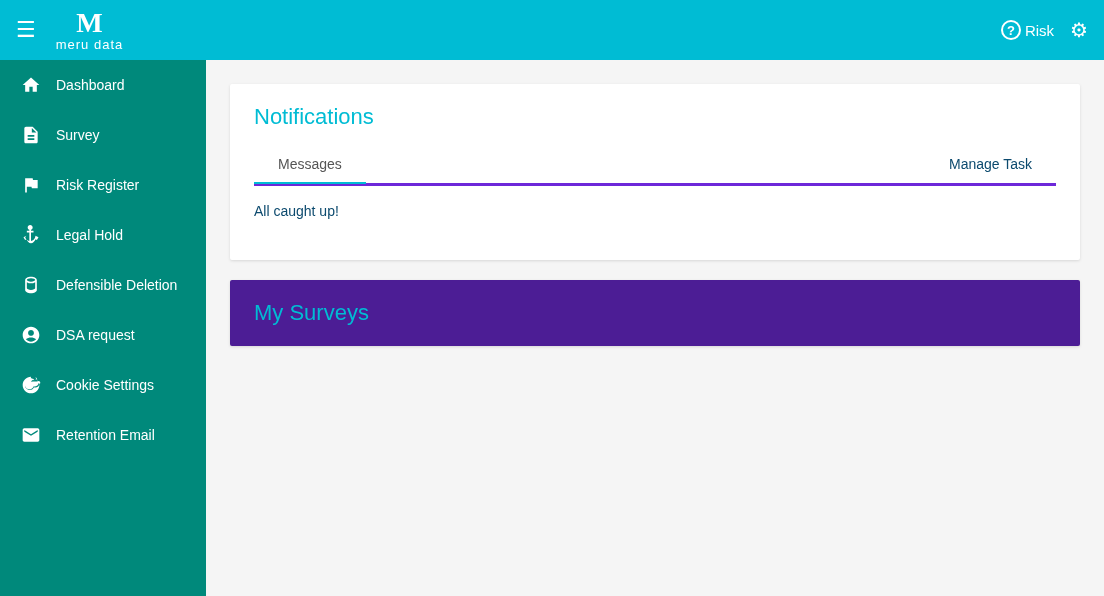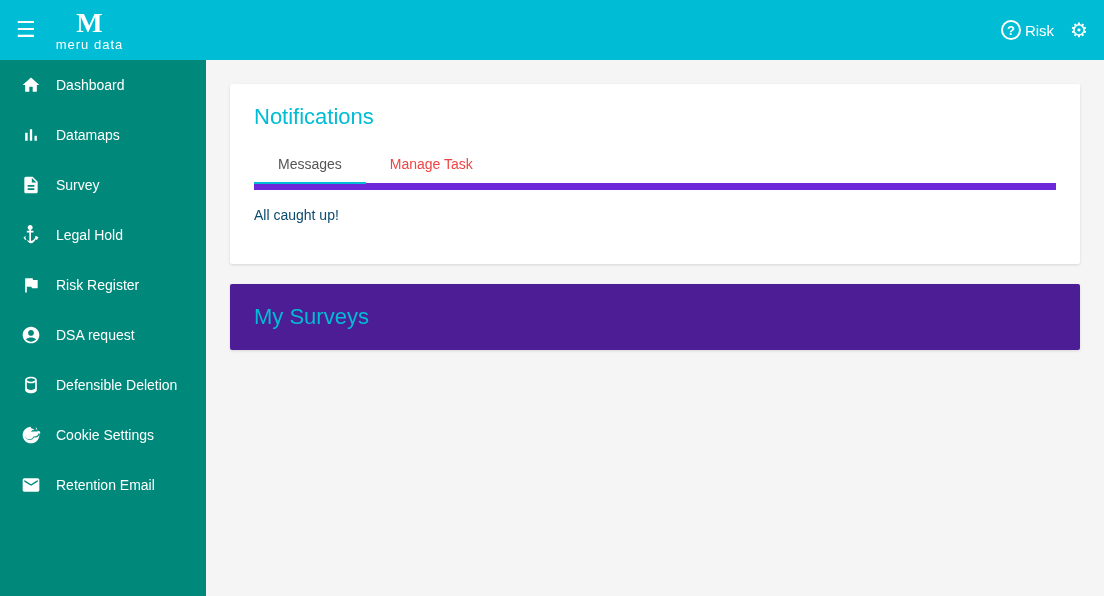--- a/index.html
+++ b/index.html
@@ -135,26 +135,27 @@
     .panel-title {
       font-size: 22px;
       color: #00bcd4;
       font-weight: 400;
       margin-bottom: 16px;
     }
 
     
     .tabs {
       display: flex;
-      border-bottom: 7px solid #6d28d9;
+      border-bottom: 3px solid #6d28d9;
+      justify-content: space-between;
     }
     .tab {
       padding: 10px 24px;
       font-size: 14px;
-      color: #ef4444;
+      color: #0c4a6e;
       cursor: pointer;
       border-bottom: 2px solid transparent;
       margin-bottom: -1px;
     }
     .tab.active {
       color: #555;
       border-bottom: 2px solid #00bcd4;
     }
 
     
@@ -212,73 +213,65 @@
 
     <div class="sidebar-item">
       <span class="sidebar-icon">
         <svg class="icon-svg" viewBox="0 0 24 24">
             <path d="M10 20v-6h4v6h5v-8h3L12 3 2 12h3v8z"></path>
           </svg>
       </span>
       <span class="sidebar-label">Dashboard</span>
     </div>
 
-    <div class="sidebar-item">
-      <span class="sidebar-icon">
-        <svg class="icon-svg" viewBox="0 0 24 24">
-            <path d="M5 9.2h3V19H5zM10.6 5h2.8v14h-2.8zm5.6 8H19v6h-2.8z"></path>
-          </svg>
-      </span>
-      <span class="sidebar-label">Datamaps</span>
-    </div>
 
 
     <div class="sidebar-item">
       <span class="sidebar-icon">
         <svg class="icon-svg" viewBox="0 0 24 24">
             <path d="M14 2H6c-1.1 0-2 .9-2 2v16c0 1.1.9 2 2 2h12c1.1 0 2-.9 2-2V8l-6-6zm2 16H8v-2h8v2zm0-4H8v-2h8v2zm-3-5V3.5L18.5 9H13z"></path>
           </svg>
       </span>
       <span class="sidebar-label">Survey</span>
     </div>
 
     <div class="sidebar-item">
       <span class="sidebar-icon">
         <svg class="icon-svg" viewBox="0 0 24 24">
+            <path d="M14.4 6L14 4H5v17h2v-7h5.6l.4 2h7V6z"></path>
+          </svg>
+      </span>
+      <span class="sidebar-label">Risk Register</span>
+    </div>
+
+    <div class="sidebar-item">
+      <span class="sidebar-icon">
+        <svg class="icon-svg" viewBox="0 0 24 24">
             <path d="M17 14.83C16.42 17.18 14.4 18.96 12 19.17V9h3V7h-3V5.73C13.16 5.38 14 4.3 14 3c0-1.66-1.34-3-3-3S8 1.34 8 3c0 1.3.84 2.38 2 2.73V7H7v2h3v10.17c-2.4-.21-4.42-1.99-5-4.34L6.58 13 3 14.76 4.93 18l1.56-1.04C7.62 19.83 9.65 21.5 12 21.83c2.35-.33 4.38-2 5.51-4.87L19.07 18l1.93-3.24L17.42 13z"></path>
           </svg>
       </span>
       <span class="sidebar-label">Legal Hold</span>
     </div>
 
     <div class="sidebar-item">
       <span class="sidebar-icon">
         <svg class="icon-svg" viewBox="0 0 24 24">
-            <path d="M14.4 6L14 4H5v17h2v-7h5.6l.4 2h7V6z"></path>
-          </svg>
-      </span>
-      <span class="sidebar-label">Risk Register</span>
+            <path d="M12 2C8.13 2 5 3.79 5 6v12c0 2.21 3.13 4 7 4s7-1.79 7-4V6c0-2.21-3.13-4-7-4zm5 14c0 .89-2.24 2-5 2s-5-1.11-5-2V8.55C8.49 9.44 10.16 10 12 10s3.51-.56 5-1.45V16zm0-10c0 .89-2.24 2-5 2s-5-1.11-5-2 2.24-2 5-2 5 1.11 5 2z"></path>
+          </svg>
+      </span>
+      <span class="sidebar-label">Defensible Deletion</span>
     </div>
 
     <div class="sidebar-item">
       <span class="sidebar-icon">
         <svg class="icon-svg" viewBox="0 0 24 24">
             <path d="M12 2C6.48 2 2 6.48 2 12s4.48 10 10 10 10-4.48 10-10S17.52 2 12 2zm0 4c1.93 0 3.5 1.57 3.5 3.5S13.93 13 12 13s-3.5-1.57-3.5-3.5S10.07 6 12 6zm0 14c-2.03 0-4.43-.82-6.14-2.88C7.55 15.8 9.68 15 12 15s4.45.8 6.14 2.12C16.43 19.18 14.03 20 12 20z"></path>
           </svg>
       </span>
       <span class="sidebar-label">DSA request</span>
-    </div>
-
-    <div class="sidebar-item">
-      <span class="sidebar-icon">
-        <svg class="icon-svg" viewBox="0 0 24 24">
-            <path d="M12 2C8.13 2 5 3.79 5 6v12c0 2.21 3.13 4 7 4s7-1.79 7-4V6c0-2.21-3.13-4-7-4zm5 14c0 .89-2.24 2-5 2s-5-1.11-5-2V8.55C8.49 9.44 10.16 10 12 10s3.51-.56 5-1.45V16zm0-10c0 .89-2.24 2-5 2s-5-1.11-5-2 2.24-2 5-2 5 1.11 5 2z"></path>
-          </svg>
-      </span>
-      <span class="sidebar-label">Defensible Deletion</span>
     </div>
 
 
     <div class="sidebar-item">
       <span class="sidebar-icon">
         <svg class="icon-svg" viewBox="0 0 24 24">
             <path d="M12 2C6.48 2 2 6.48 2 12s4.48 10 10 10 10-4.48 10-10c0-.34-.02-.67-.06-1 .71-.3 1.21-.99 1.21-1.79 0-1.1-.9-2-2-2-.62 0-1.17.28-1.55.72-.38-.03-.77-.04-1.17-.04C7.29 8 5 10.06 5 12.6s2.29 4.6 5.12 4.6c2.25 0 4.16-1.45 4.83-3.46.35.06.71.1 1.08.1 2.76 0 5-1.96 5-4.38 0-.12-.01-.24-.02-.36C20.79 9.18 20 8.1 20 7c0-1.1-.9-2-2-2a2 2 0 0 0-1.89 1.37C15.4 4.92 13.8 4 12 4c-.1 0-.2.01-.3.01C11.79 4 12 2 12 2zm0 2c.68 0 1.34.13 1.95.37A2 2 0 0 0 16 6c1.1 0 2-.9 2-2a2 2 0 0 0-.72-1.53c.23.02.46.05.68.09A7.98 7.98 0 0 1 20 8c0 1.1.9 2 2 2v.38C22 12.98 19.76 15 17 15c-.49 0-.96-.07-1.41-.2C14.79 16.76 12.96 18 10.88 18 7.63 18 5 16.03 5 13.6 5 11.17 7.63 9 10.88 9c.29 0 .57.02.85.05A3.96 3.96 0 0 1 14 6a4 4 0 0 1 1.08.15A4 4 0 0 0 12 4z"></path>
           </svg>
       </span>
       <span class="sidebar-label">Cookie Settings</span>

